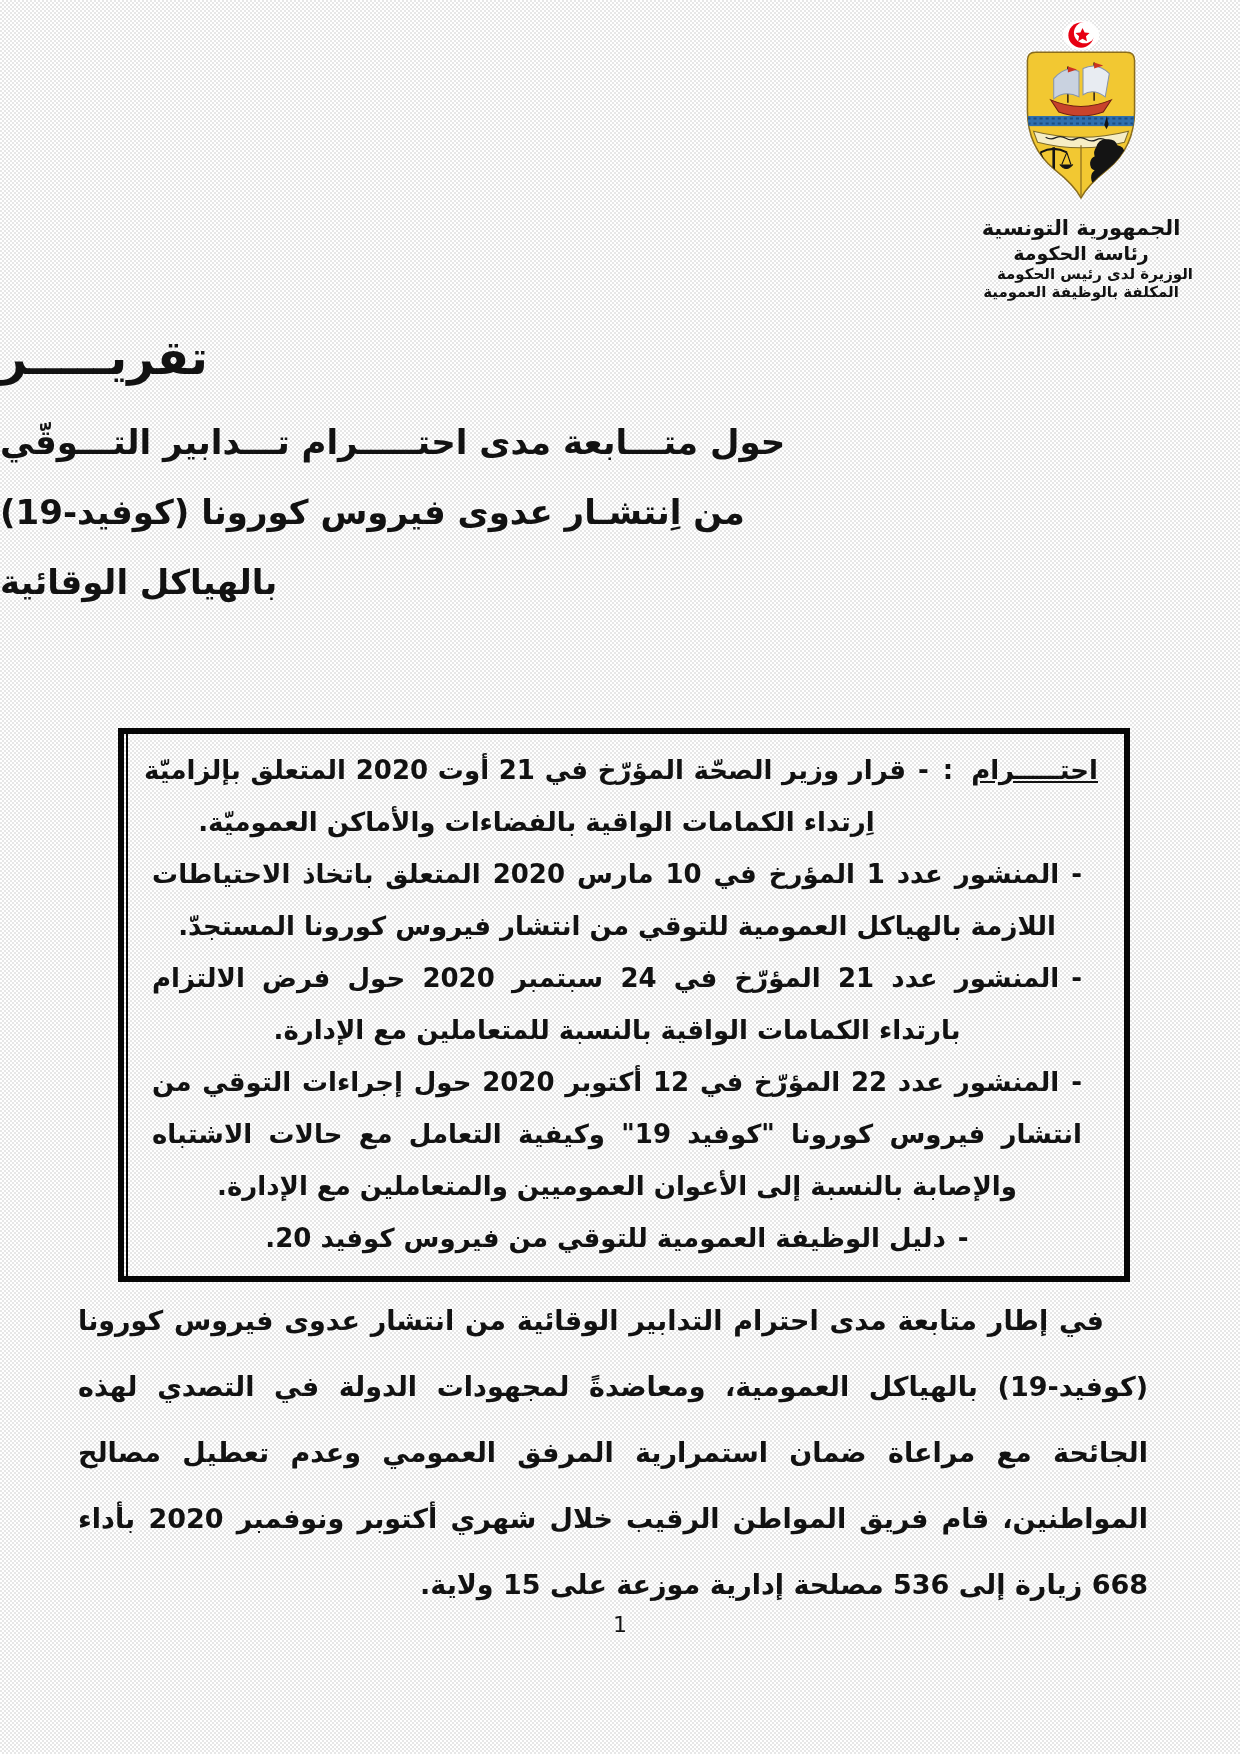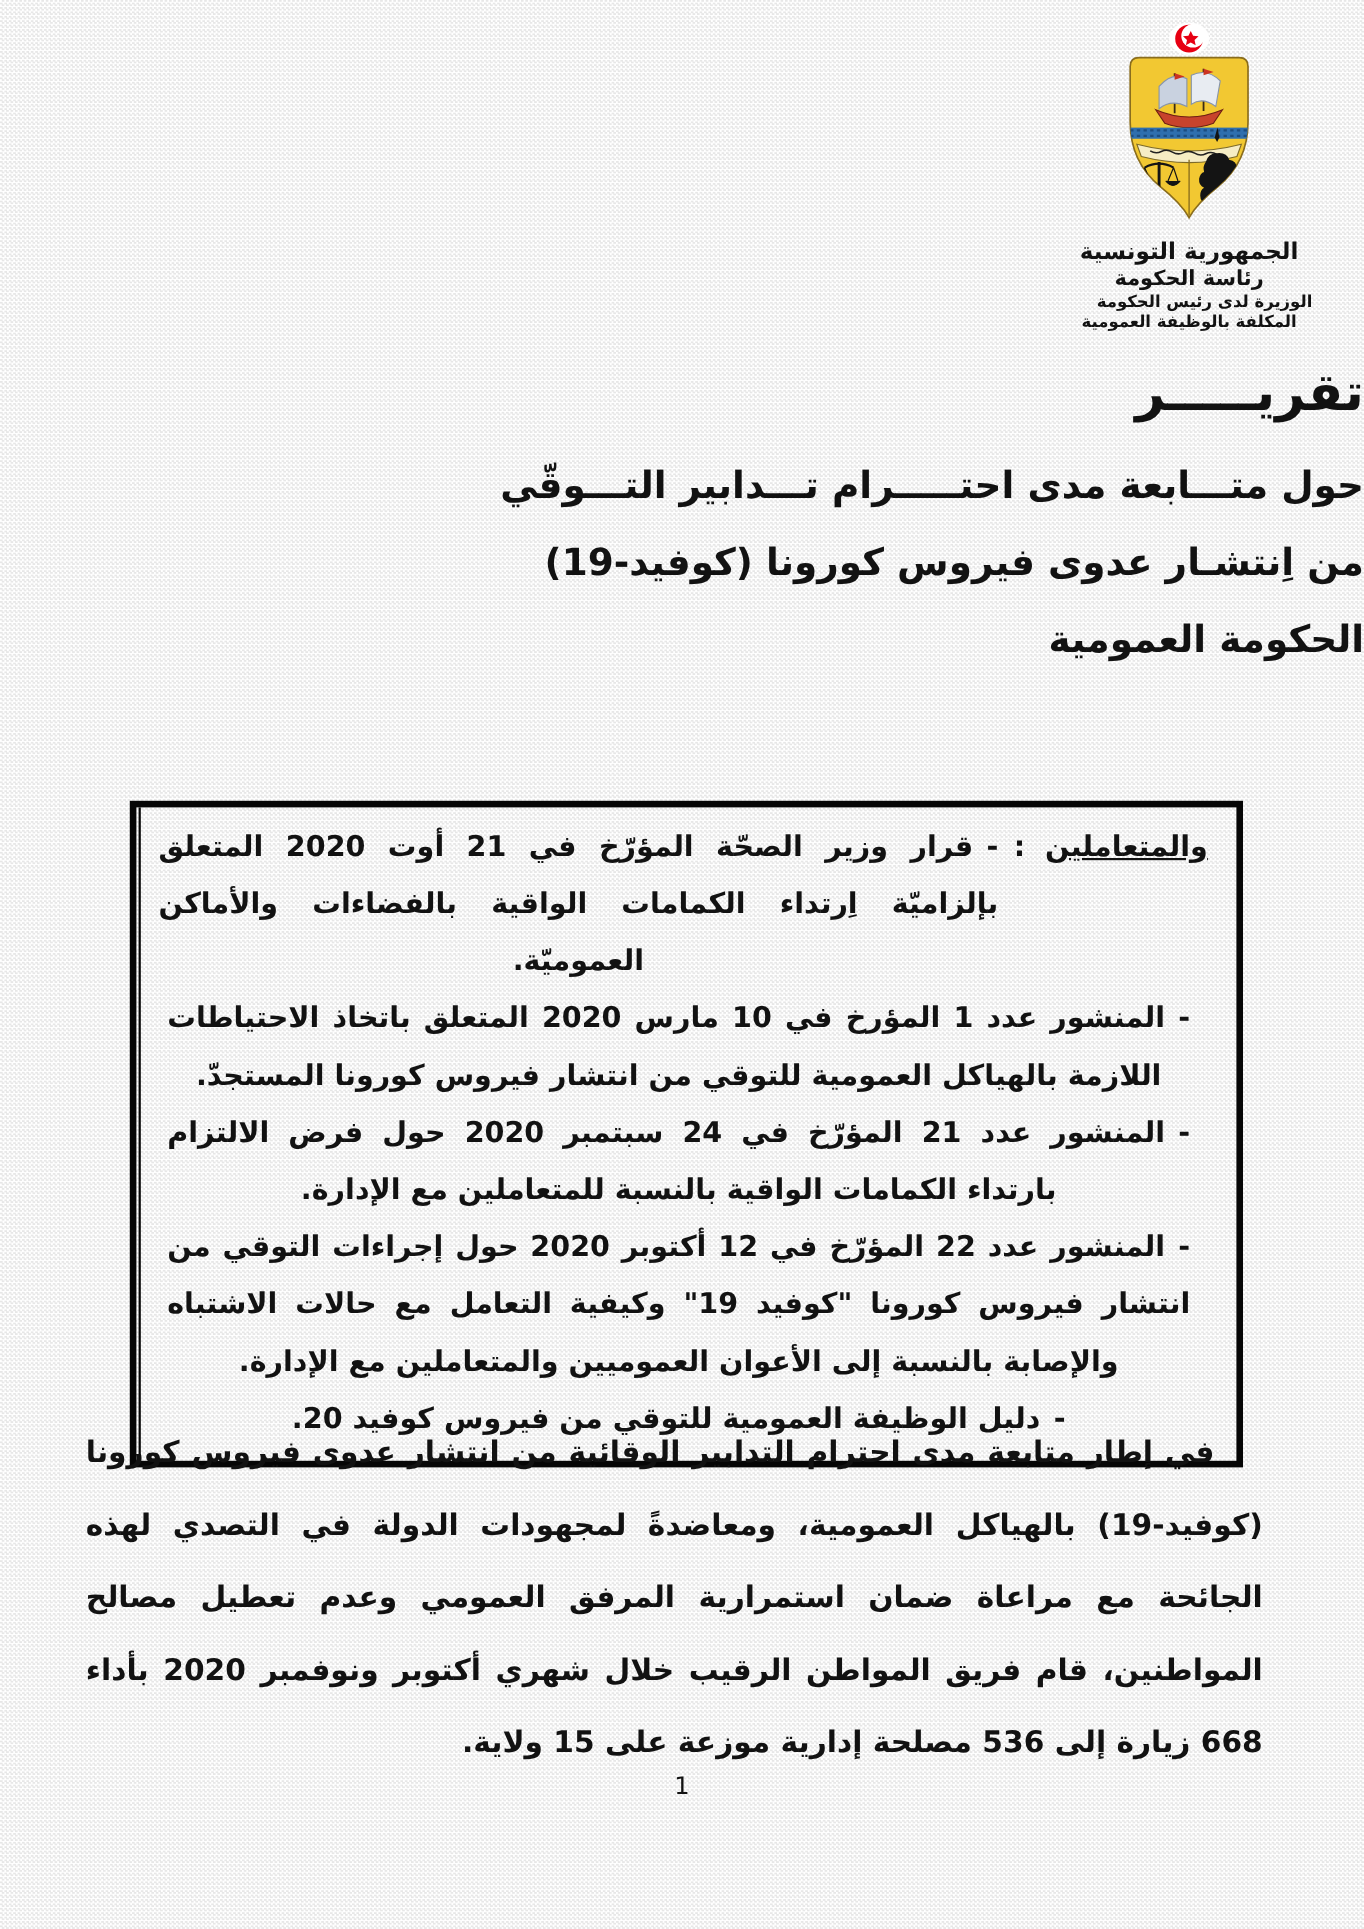--- a/index.html
+++ b/index.html
@@ -22,21 +22,21 @@
   }
   .emblem-svg{display:block;margin:0 auto 6px auto;}
   .gov-l1{font-size:21px;}
   .gov-l2{font-size:19px;}
   .gov-l3{font-size:15px;padding-left:28px;}
   .gov-l4{font-size:15px;}
 
   
   .title-block{
     position:absolute;top:330px;left:0;width:100%;
-    text-align:right;font-weight:700;direction:rtl;
+    text-align:left;font-weight:700;direction:rtl;
   }
   .main-title{font-size:47px;margin:0 0 22px 0;letter-spacing:1px;}
   .subtitle{font-size:34px;line-height:70px;}
 
   
   .ref-box{
     position:absolute;top:728px;left:118px;width:1012px;
     box-sizing:border-box;
     border:6px solid #060606;
     padding:10px 26px 12px 20px;
@@ -129,26 +129,26 @@
     <div class="gov-l1">الجمهورية التونسية</div>
     <div class="gov-l2">رئاسة الحكومة</div>
     <div class="gov-l3">الوزيرة لدى رئيس الحكومة</div>
     <div class="gov-l4">المكلفة بالوظيفة العمومية</div>
   </div>
 
   <div class="title-block">
     <h1 class="main-title">تقريـــــر</h1>
     <div class="subtitle">حول متـــابعة مدى احتـــــرام تـــدابير التـــوقّي</div>
     <div class="subtitle">من اِنتشـار عدوى فيروس كورونا  (كوفيد-19)</div>
-    <div class="subtitle">الحكومة العمومية</div>
+    <div class="subtitle">بالهياكل الوقائية</div>
   </div>
 
   <div class="ref-box">
     <div class="ref-row">
-      <span class="ref-label">والمتعاملين</span>
+      <span class="ref-label">احتـــــرام</span>
       <span class="ref-colon">:</span>
       <p class="ref-item"><span class="dash">-</span><span>قرار وزير الصحّة المؤرّخ في 21 أوت 2020 المتعلق بإلزاميّة اِرتداء الكمامات الواقية بالفضاءات والأماكن العموميّة.</span></p>
     </div>
     <p class="ref-item standalone"><span class="dash">-</span><span>المنشور عدد 1 المؤرخ في 10 مارس 2020 المتعلق باتخاذ الاحتياطات اللازمة بالهياكل العمومية للتوقي من انتشار فيروس كورونا المستجدّ.</span></p>
     <p class="ref-item standalone"><span class="dash">-</span><span>المنشور عدد 21 المؤرّخ في 24 سبتمبر 2020 حول فرض الالتزام بارتداء الكمامات الواقية بالنسبة للمتعاملين مع الإدارة.</span></p>
     <p class="ref-item standalone"><span class="dash">-</span><span>المنشور عدد 22 المؤرّخ في 12 أكتوبر 2020 حول إجراءات التوقي من انتشار فيروس كورونا "كوفيد 19" وكيفية التعامل مع حالات الاشتباه والإصابة بالنسبة إلى الأعوان العموميين والمتعاملين مع الإدارة.</span></p>
     <p class="ref-item standalone"><span class="dash">-</span><span>دليل الوظيفة العمومية للتوقي من فيروس كوفيد 20.</span></p>
   </div>
 
   <p class="body-paragraph">في إطار متابعة مدى احترام التدابير الوقائية من انتشار عدوى فيروس كورونا (كوفيد-19) بالهياكل العمومية، ومعاضدةً لمجهودات الدولة في التصدي لهذه الجائحة مع مراعاة ضمان استمرارية المرفق العمومي وعدم تعطيل مصالح المواطنين، قام فريق المواطن الرقيب خلال شهري أكتوبر ونوفمبر 2020 بأداء 668 زيارة إلى 536 مصلحة إدارية موزعة على 15 ولاية.</p>

